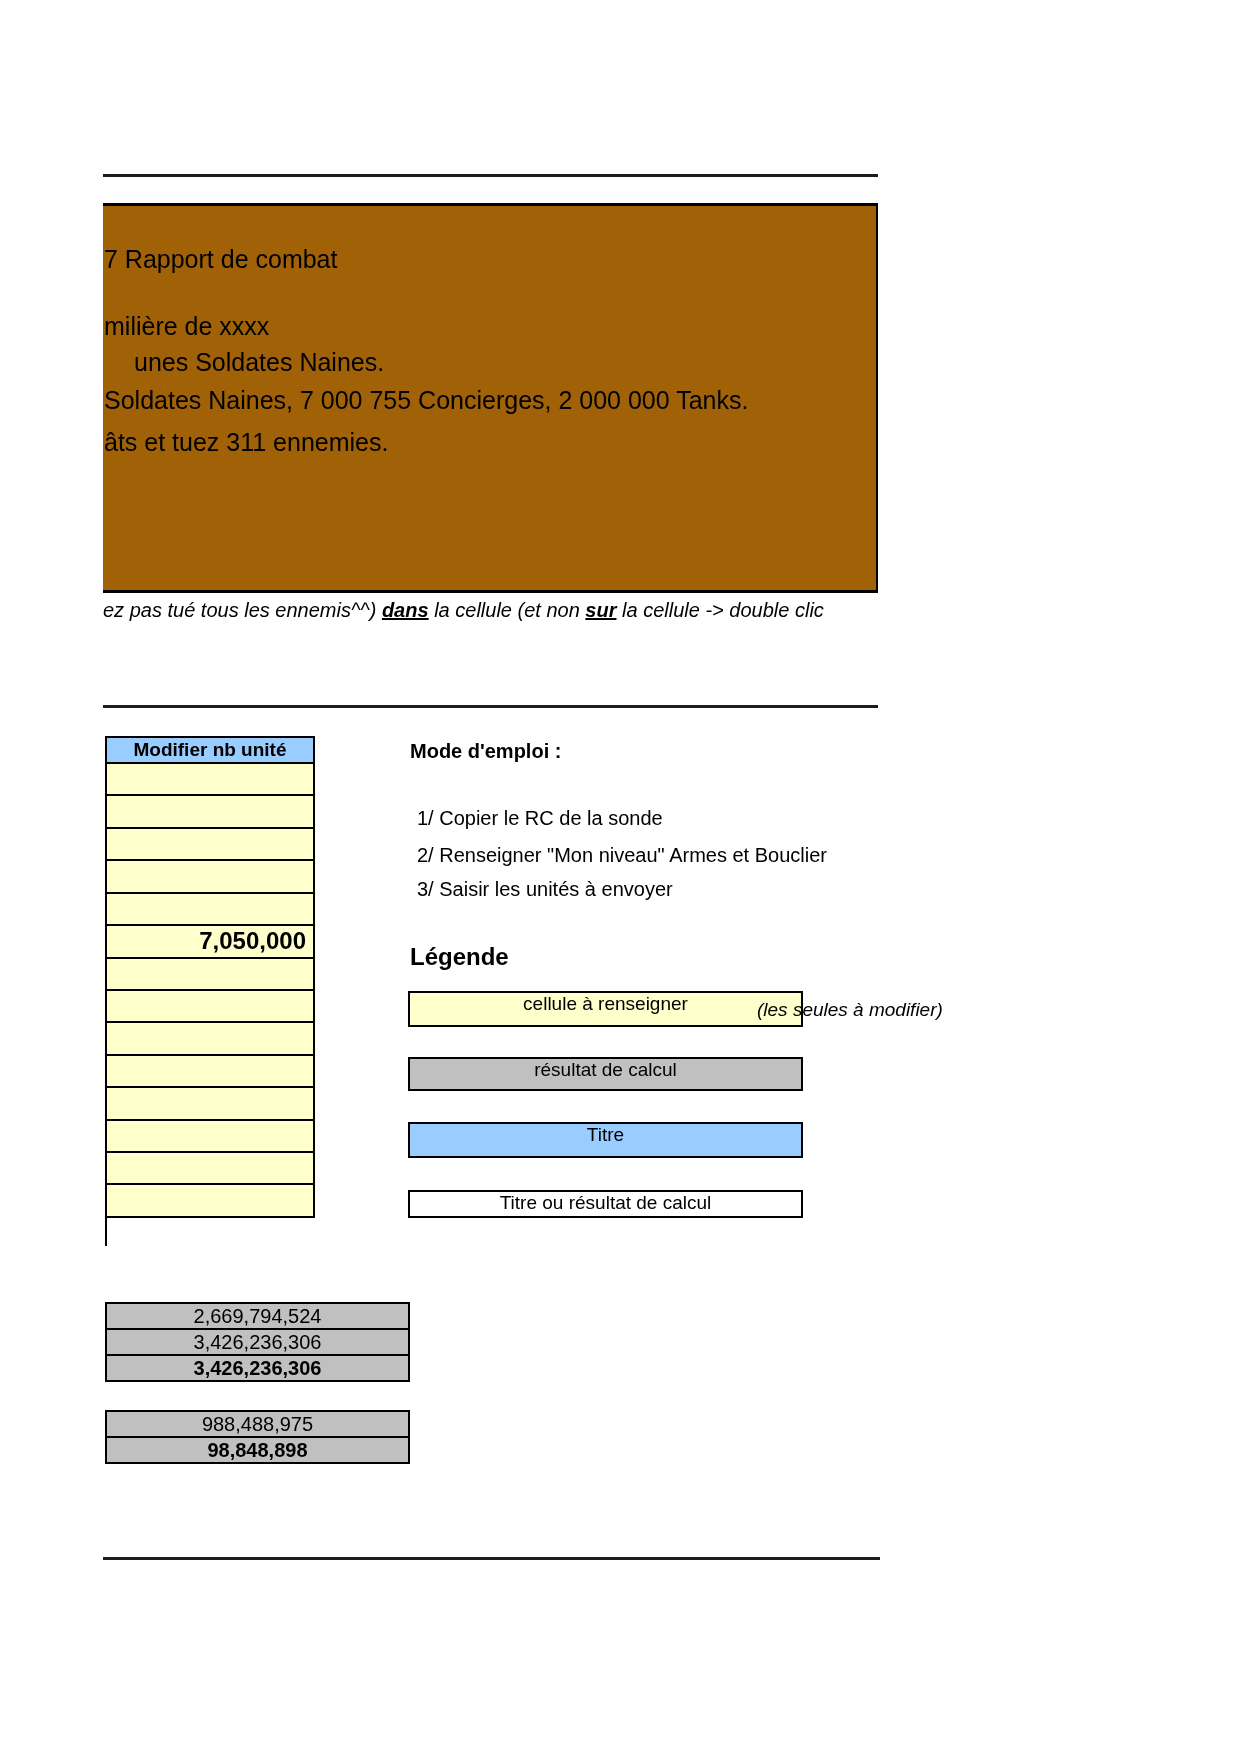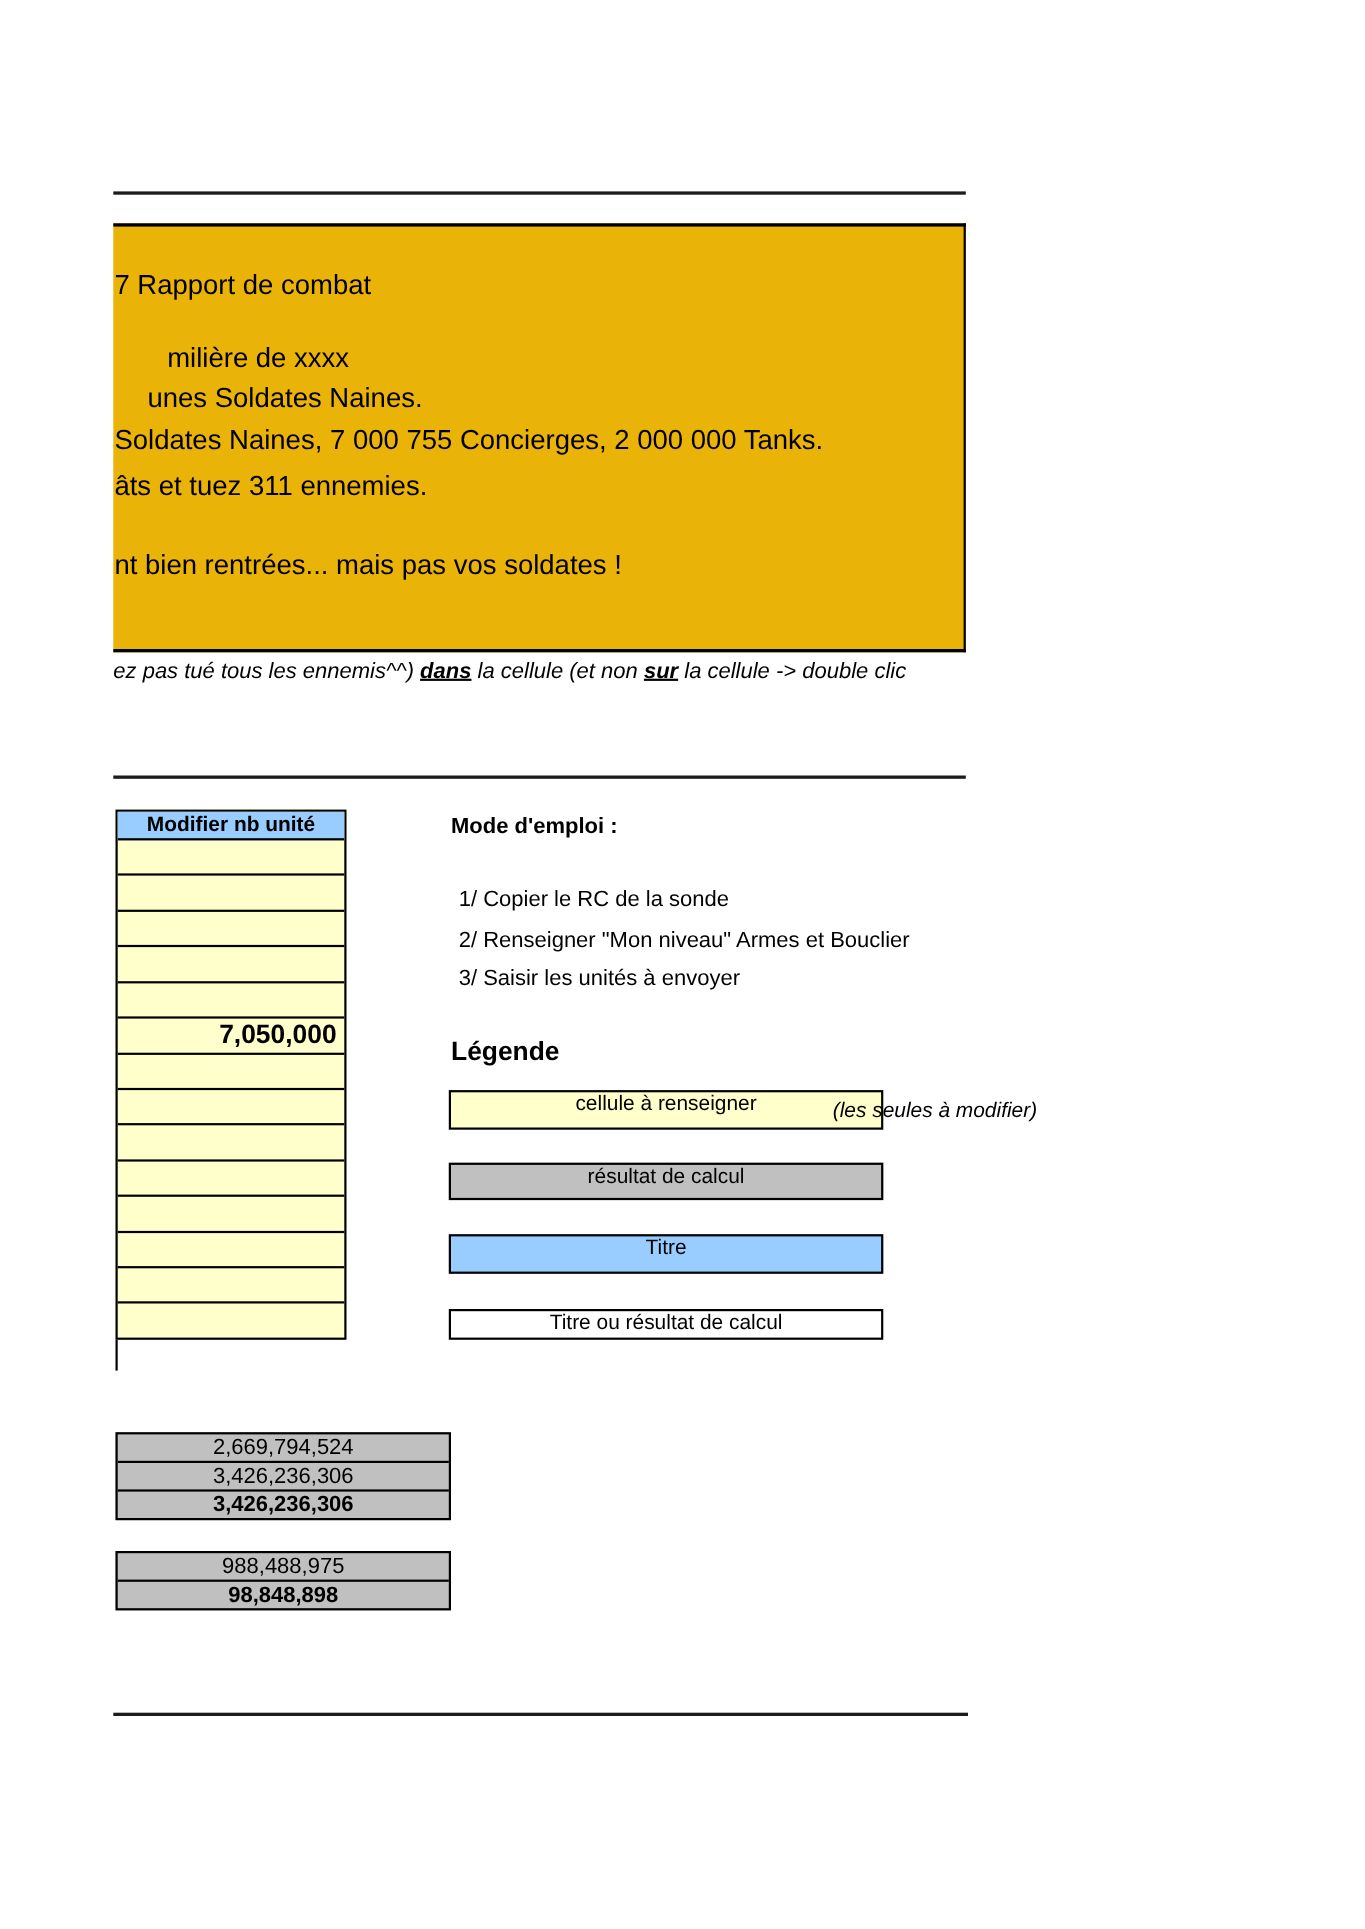--- a/index.html
+++ b/index.html
@@ -10,29 +10,29 @@
   }
   
   .rule{position:absolute;left:103px;width:775px;height:3px;background:#1c1c1c;}
   #rule1{top:174px;}
   #rule2{top:705px;}
   #rule3{top:1557px;width:777px;}
 
   
   #report-box{
     position:absolute;left:103px;top:203px;width:775px;height:390px;
-    background:#eab308;border:2px solid #000;border-left:none;
+    background:#a16207;border:2px solid #000;border-left:none;
     border-top-width:3px;border-bottom-width:3px;
     box-sizing:border-box;overflow:hidden;
   }
   .rline{
     position:absolute;left:1px;white-space:nowrap;
     font-size:25px;line-height:23px;
   }
-  .rl0{top:42px;}  .rl1{top:109px;margin-left:48px;} .rl2{top:145px;padding-left:30px;} .rl3{top:183px;}
+  .rl0{top:42px;}  .rl1{top:109px;} .rl2{top:145px;padding-left:30px;} .rl3{top:183px;}
   .rl4{top:225px;} .rl5{top:248px;} .rl6{top:297px;}
 
   
   #note{
     position:absolute;left:103px;top:598px;white-space:nowrap;
     font-size:20px;font-style:italic;line-height:24px;
   }
   #note .nb{font-weight:bold;text-decoration:underline;}
 
   
@@ -92,21 +92,20 @@
 <body>
 
 <div class="rule" id="rule1"></div>
 
 <div id="report-box">
   <div class="rline rl0">7 Rapport de combat</div>
   <div class="rline rl1">milière de xxxx</div>
   <div class="rline rl2">unes Soldates Naines.</div>
   <div class="rline rl3">Soldates Naines, 7 000 755 Concierges, 2 000 000 Tanks.</div>
   <div class="rline rl4">âts et tuez 311 ennemies.</div>
-  <div class="rline rl6">nt bien rentrées... mais pas vos soldates !</div>
 </div>
 
 <div id="note"><span>ez pas tué tous les ennemis^^) </span><span class="nb">dans</span><span> la cellule (et non </span><span class="nb">sur</span><span> la cellule -&gt; double clic</span></div>
 
 <div class="rule" id="rule2"></div>
 
 <div id="unit-table">
   <div class="ut-header">Modifier nb unité</div>
   <div style="display:flex;flex-direction:column;flex:1;">
 

